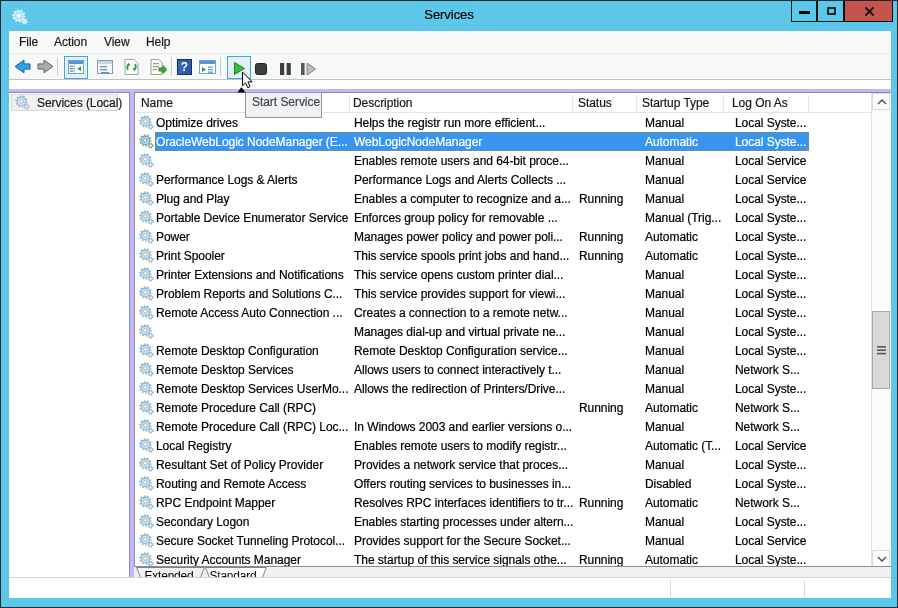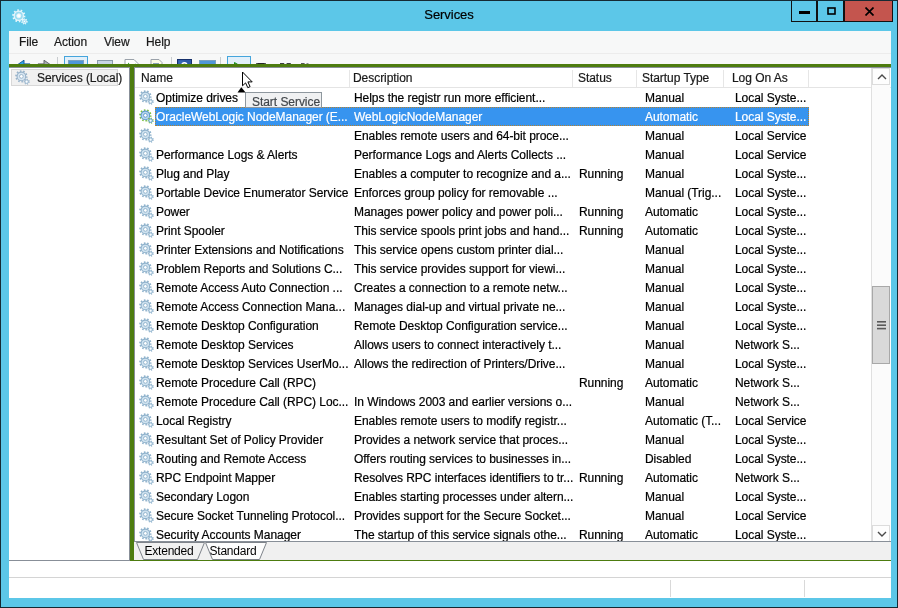--- a/index.html
+++ b/index.html
@@ -10,42 +10,42 @@
 .cb.min{right:80px;width:26px}
 .cb.max{right:53px;width:27px}
 .cb.cls{right:4px;width:49px;background:#c4554e}
 .cbg{position:absolute}
 .main{position:absolute;left:8px;top:30px;width:882px;height:567px;background:#fff}
 .menubar{position:absolute;left:0;top:0;width:100%;height:23px;background:#f7f8f8;border-bottom:1px solid #ececec}
 .menubar span{position:absolute;top:4px}
 .toolbar{position:absolute;left:0;top:23px;width:100%;height:26px;background:#f7f8f8;border-bottom:1px solid #bfc3c7}
 .tsep{position:absolute;top:3px;width:1px;height:19px;background:#c8cccf}
 .tbtn{position:absolute;top:2px;width:24px;height:23px;border:1px solid #45a5dc;background:#e2f0fa}
-.work{position:absolute;left:0;top:33px;width:100%;height:497px;background:#4d7c0f}
+.work{position:absolute;left:0;top:58px;width:100%;height:497px;background:#c4b5fd}
 .lpane{position:absolute;left:0;top:3px;width:121px;height:494px;background:#fff;border:1px solid #888f98;border-left:none}
 .lsel{position:absolute;left:2px;top:1px;width:107px;height:17px;background:#f1f1f1;border:1px solid #d8d8d8}
 .lsel svg{position:absolute;left:3px;top:0px;width:15px;height:15px}
 .lsel span{position:absolute;left:25px;top:1px;white-space:nowrap}
 .lv{position:absolute;left:125px;top:3px;width:757px;height:475px;background:#fff;border:1px solid #888f98;border-right:none;overflow:hidden}
 .hdr{position:absolute;left:0;top:0;width:100%;height:20px;background:#fff;border-bottom:1px solid #e4e4e4}
 .hdr span{position:absolute;top:3px;color:#191919}
 .hsep{position:absolute;top:2px;width:1px;height:17px;background:#e6e6e6}
 .row{position:absolute;left:0;height:19px;width:737px;white-space:nowrap}
 .gear{position:absolute;left:4px;top:2px;width:15px;height:15px}
 .c{position:absolute;top:3px;color:#000}
 .n{left:21px}.d{left:219px}.s{left:444px}.t{left:510px}.l{left:600px}
 .selbar{position:absolute;left:20px;top:0;width:654px;height:19px;background:#3794ef;border:1px dotted #b5812f}
 .selt{color:#fff;z-index:2}
 .sb{position:absolute;right:1px;top:0px;width:19px;height:474px;background:#fbfbfb;border-left:1px solid #e0e0e0}
 .sb .btn{position:absolute;left:0;width:18px;height:17px;background:#fdfdfd;border:1px solid #dcdcdc}
 .sb .thumb{position:absolute;left:0px;top:218px;width:18px;height:78px;background:#d9d9d9;border:1px solid #a8a8a8}
 .tabs{position:absolute;left:125px;top:478px;width:757px;height:18px;background:#f0f0f0}
 .status{position:absolute;left:0;top:546px;width:100%;height:21px;background:#fff;border-top:1px solid #d4d4d4}
 .ssep{position:absolute;top:2px;width:1px;height:17px;background:#d9d9d9}
-.tooltip{position:absolute;left:244px;top:91px;width:77px;height:16px;background:#f0f1f2;border:1px solid #8e979e;color:#41464b;z-index:50}
+.tooltip{position:absolute;left:244px;top:91px;width:77px;height:26px;background:#f0f1f2;border:1px solid #8e979e;color:#41464b;z-index:50}
 .tooltip span{position:absolute;left:6px;top:2px}
 .cursor{position:absolute;left:236px;top:70px;width:17px;height:23px;z-index:60}
 </style></head><body>
 <svg width="0" height="0" style="position:absolute">
 <defs>
 <g id="gearbase">
  <circle cx="6.8" cy="6.8" r="5.6" fill="none" stroke-width="2.0" stroke-dasharray="1.6,1.85"></circle>
  <circle cx="6.8" cy="6.8" r="4.6" stroke-width="1.2"></circle>
  <circle cx="6.8" cy="6.8" r="2.0" fill="#fff" stroke-width="1"></circle>
  <circle cx="12.4" cy="12.4" r="2.5" fill="none" stroke-width="1.5" stroke-dasharray="1.0,1.15"></circle>
@@ -297,21 +297,20 @@
             <span class="c n">Remote Access Auto Connection ...</span>
             <span class="c d">Creates a connection to a remote netw...</span>
             <span class="c s"></span>
             <span class="c t">Manual</span>
             <span class="c l">Local Syste...</span>
           </div>
 <div class="row" style="top:229px">
             <svg class="gear" viewBox="0 0 16 16">
               <use href="#gearrow"></use>
             </svg>
-            <span class="c n">Remote Access Connection Mana...</span>
             <span class="c d">Manages dial-up and virtual private ne...</span>
             <span class="c s"></span>
             <span class="c t">Manual</span>
             <span class="c l">Local Syste...</span>
           </div>
 <div class="row" style="top:248px">
             <svg class="gear" viewBox="0 0 16 16">
               <use href="#gearrow"></use>
             </svg>
             <span class="c n">Remote Desktop Configuration</span>

